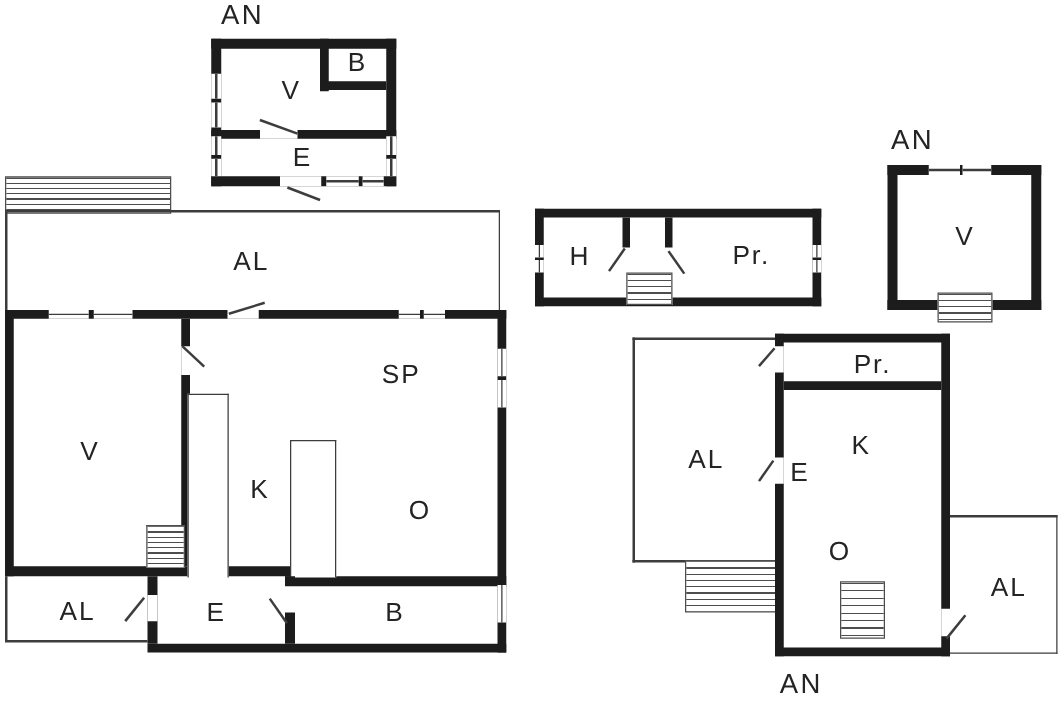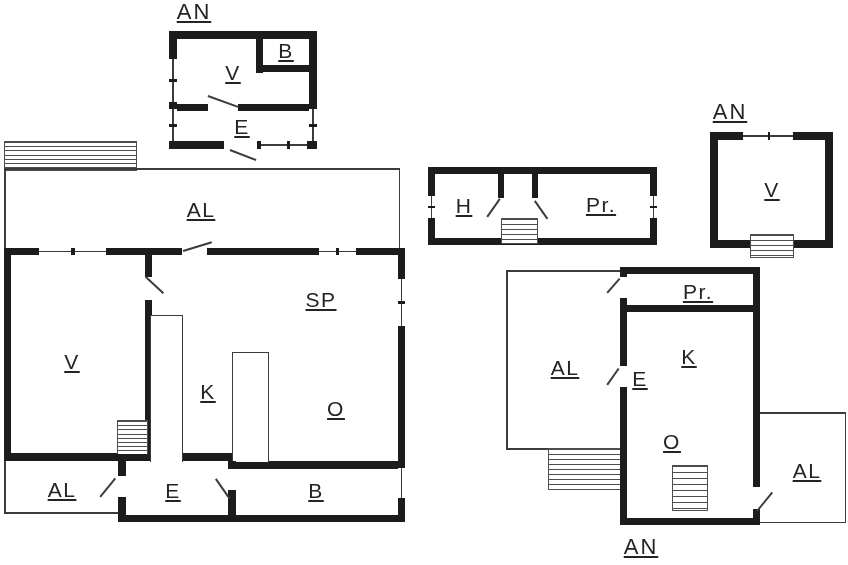--- a/index.html
+++ b/index.html
@@ -22,21 +22,21 @@
   .wv{position:absolute;background:#fff;}
   .wv::after{content:"";position:absolute;top:0;bottom:0;left:50%;margin-left:-0.75px;width:1.5px;background:var(--thin,#3c3c3c);}
   
   .hz{position:absolute;background-color:#fff;border:1px solid #4d4d4d;
       background-image:repeating-linear-gradient(180deg,#4d4d4d 0,#4d4d4d 1px,transparent 1px,transparent var(--sp,5px));}
   .hz.open-b{border-bottom:none;}
   
   .sw{position:absolute;height:1.5px;background:#3d3d3d;transform-origin:left center;}
   
   .lbl{position:absolute;transform:translate(-50%,-50%);color:var(--text,#242424);
-       font-size:21px;letter-spacing:1.5px;white-space:nowrap;text-decoration:underline;}
+       font-size:21px;letter-spacing:1.5px;white-space:nowrap;}
   .title{font-size:22px;letter-spacing:2px;}
 </style>
 </head>
 <body>
 
 <div class="canvas">
 
   <div class="plan">
     <div class="lbl title" style="left:194px;top:12px">AN</div>
     <div class="w" style="left:169px;top:31px;width:148px;height:8px"></div>

